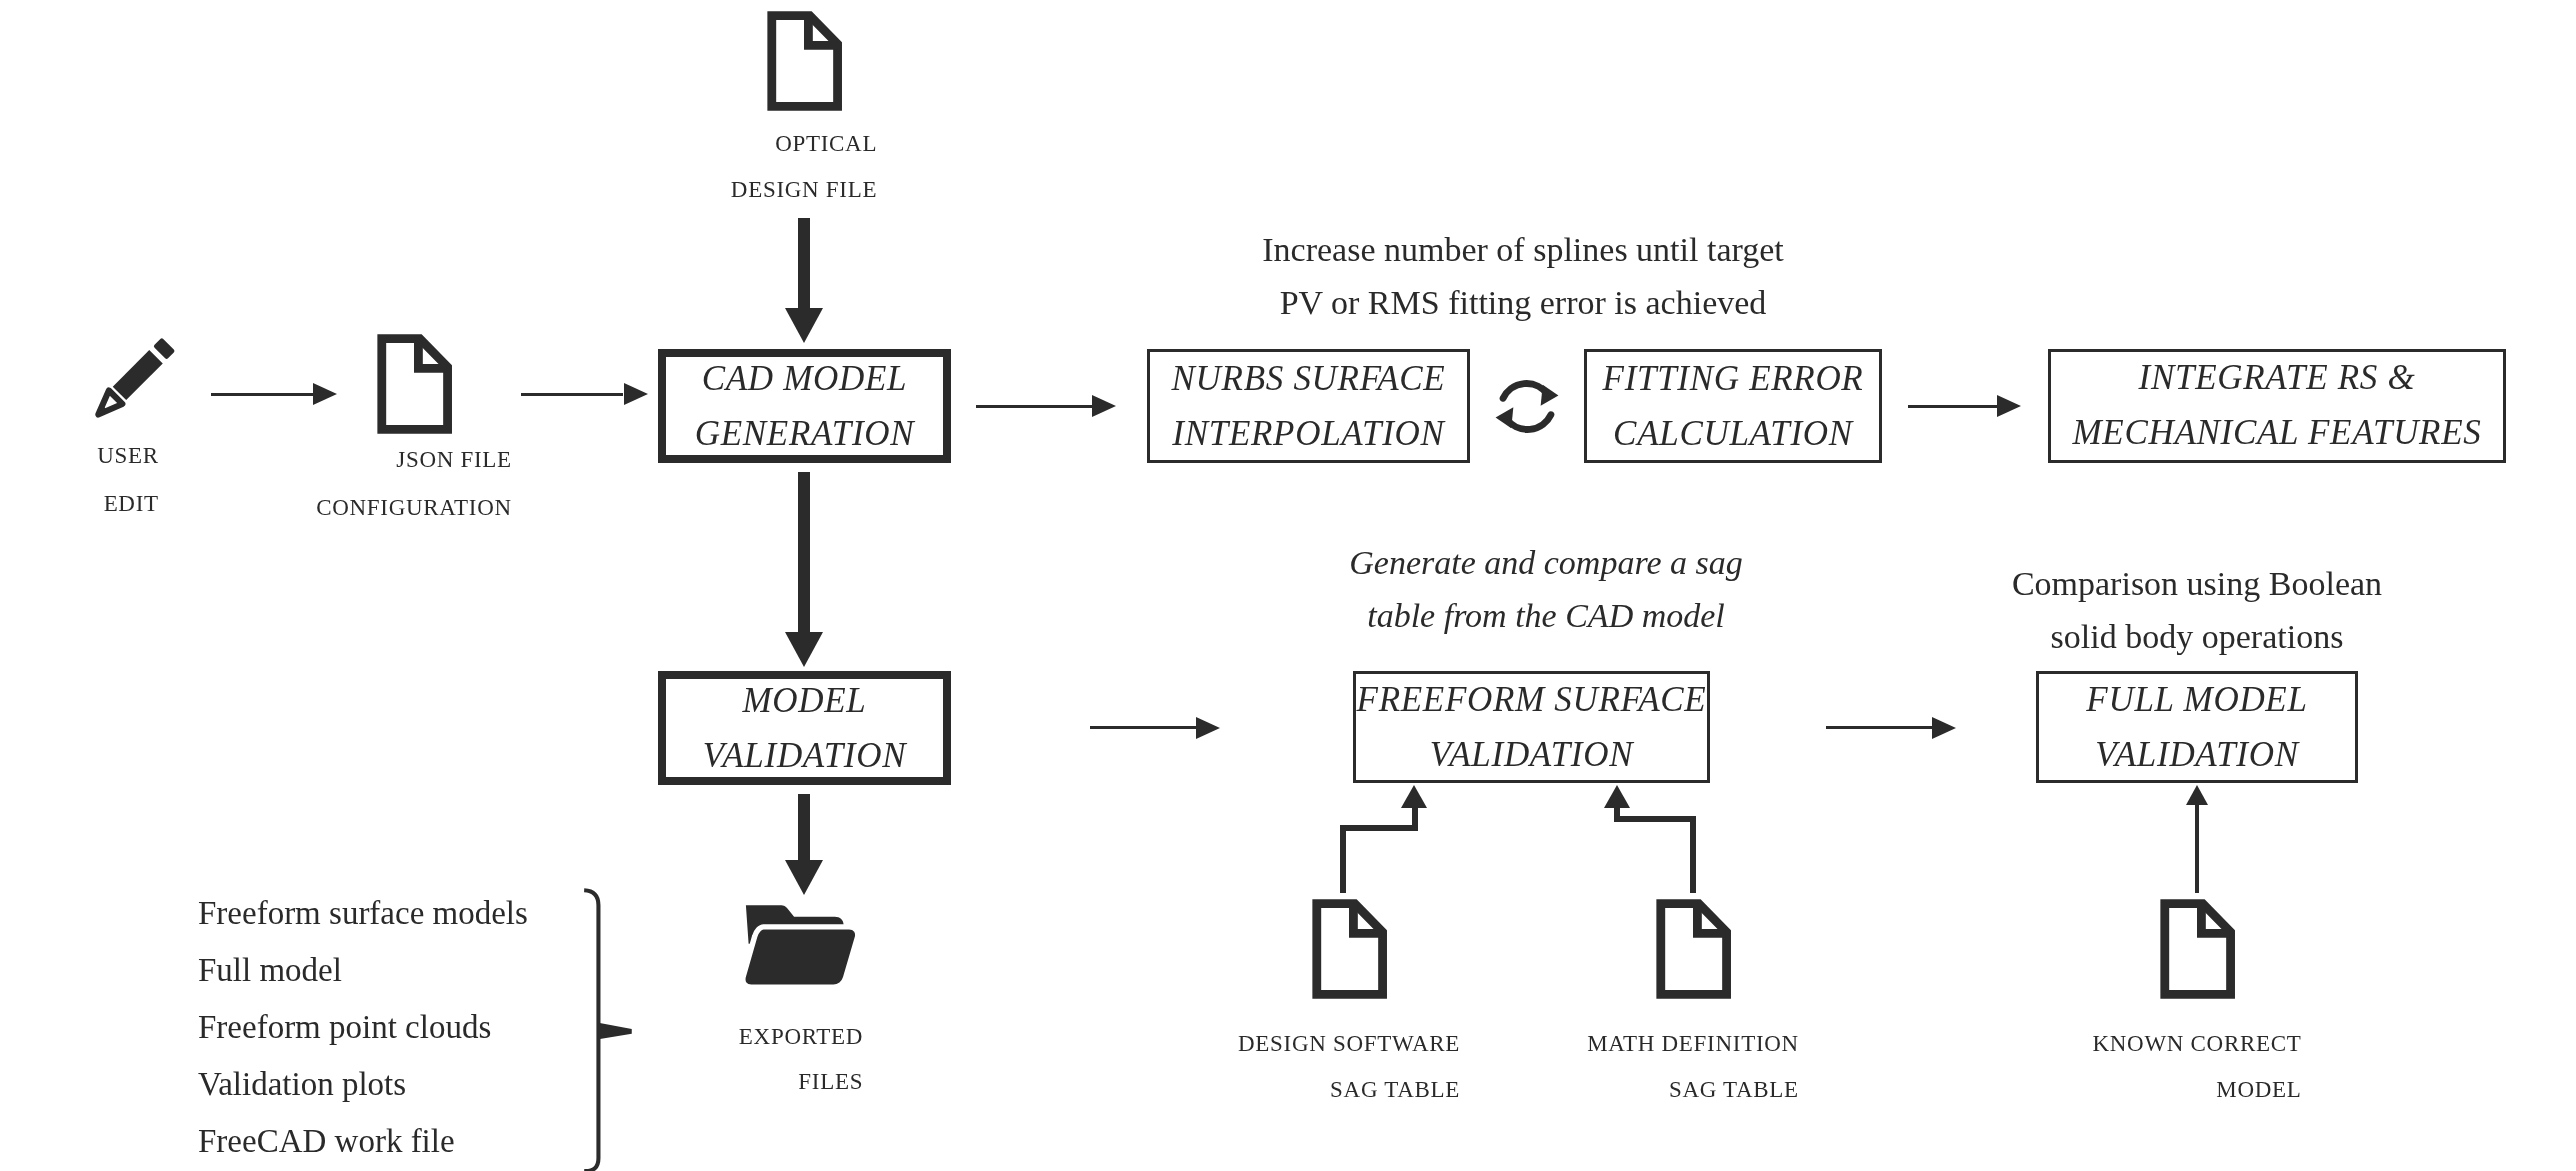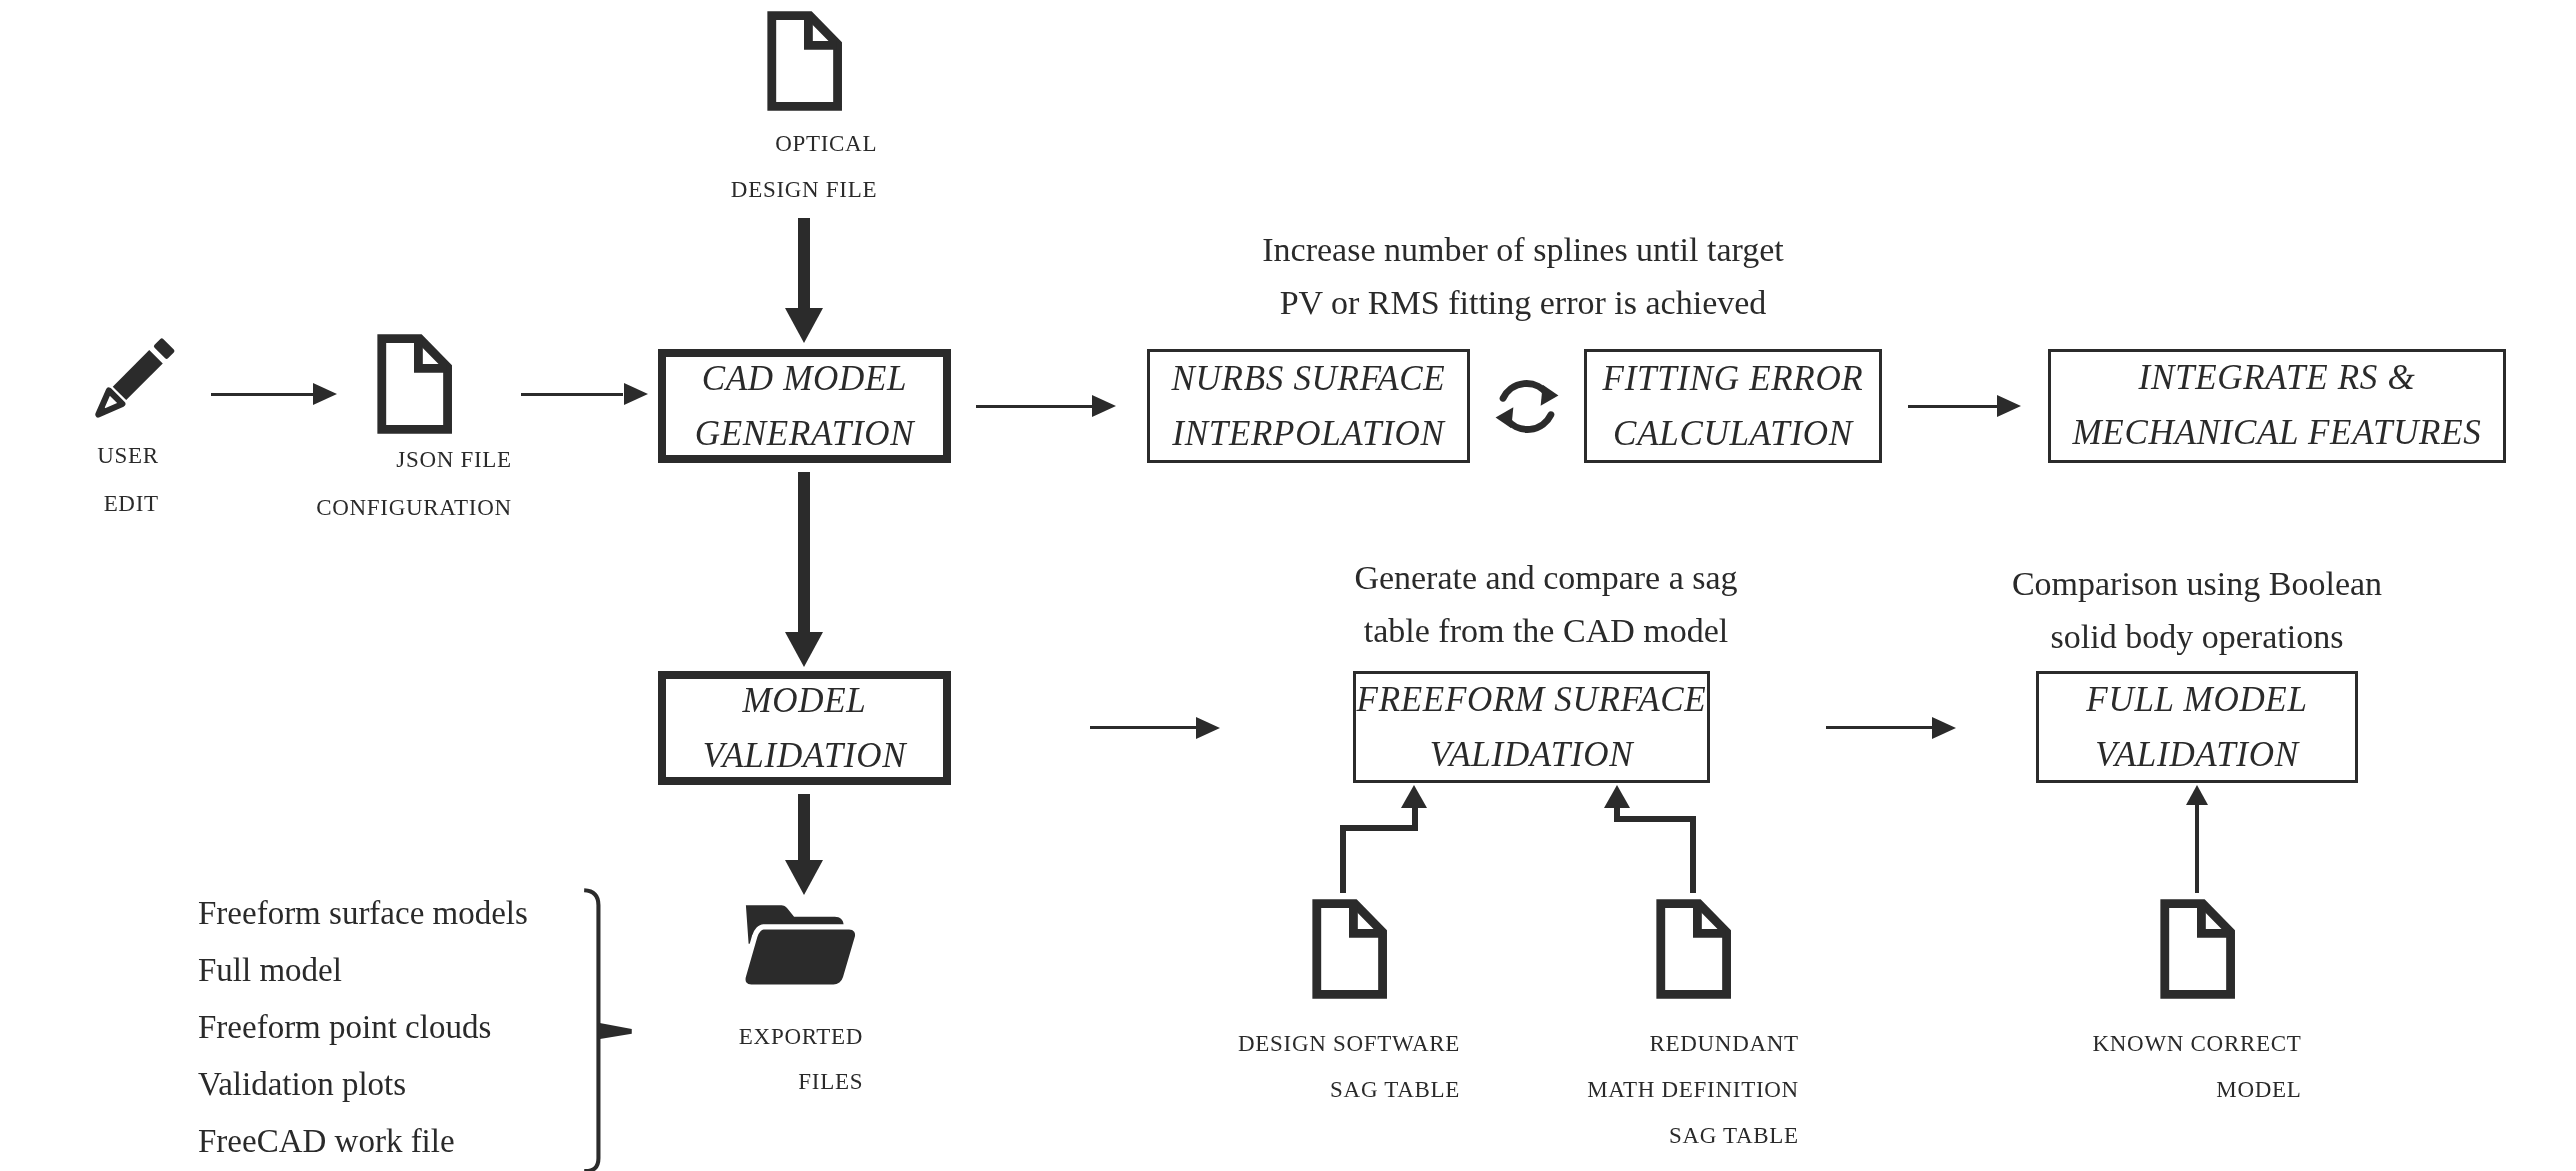--- a/index.html
+++ b/index.html
@@ -114,21 +114,21 @@
   <div class="tri-down-big" style="left:785px;top:632px;"></div>
 
   <div class="box bold" style="left:658px;top:671px;width:293px;height:114px;">
     <span>MODEL</span>
     <span>VALIDATION</span>
   </div>
 
   <div class="hline" style="left:1090px;top:726px;width:106px;"></div>
   <div class="tri-right" style="left:1196px;top:717px;"></div>
 
-  <div class="ann" style="left:1546px;top:551px;">
+  <div class="ann" style="left:1546px;top:536px;font-style:italic;">
     <div>Generate and compare a sag</div>
     <div>table from the CAD model</div>
   </div>
 
   <div class="box" style="left:1353px;top:671px;width:357px;height:112px;">
     <span>FREEFORM SURFACE</span>
     <span>VALIDATION</span>
   </div>
 
   <div class="hline" style="left:1826px;top:726px;width:106px;"></div>
@@ -188,21 +188,20 @@
   <div class="lbl" style="left:1349px;top:1021px;line-height:46px;">
     <div>DESIGN SOFTWARE</div>
     <div>SAG TABLE</div>
   </div>
 
   <svg style="left:1654px;top:898px;" width="78" height="102" viewBox="0 0 115 150">
     <path d="M10 8 H66 L107 50 V142 H10 Z" fill="#ffffff" stroke="#2b2b2b" stroke-width="13" stroke-linejoin="miter"></path>
     <path d="M64 10 V52 H105" fill="none" stroke="#2b2b2b" stroke-width="13"></path>
   </svg>
   <div class="lbl" style="left:1693px;top:1021px;line-height:46px;">
-    <div>REDUNDANT</div>
     <div>MATH DEFINITION</div>
     <div>SAG TABLE</div>
   </div>
 
   <svg style="left:2158px;top:898px;" width="78" height="102" viewBox="0 0 115 150">
     <path d="M10 8 H66 L107 50 V142 H10 Z" fill="#ffffff" stroke="#2b2b2b" stroke-width="13" stroke-linejoin="miter"></path>
     <path d="M64 10 V52 H105" fill="none" stroke="#2b2b2b" stroke-width="13"></path>
   </svg>
   <div class="lbl" style="left:2197px;top:1021px;line-height:46px;">
     <div>KNOWN CORRECT</div>

